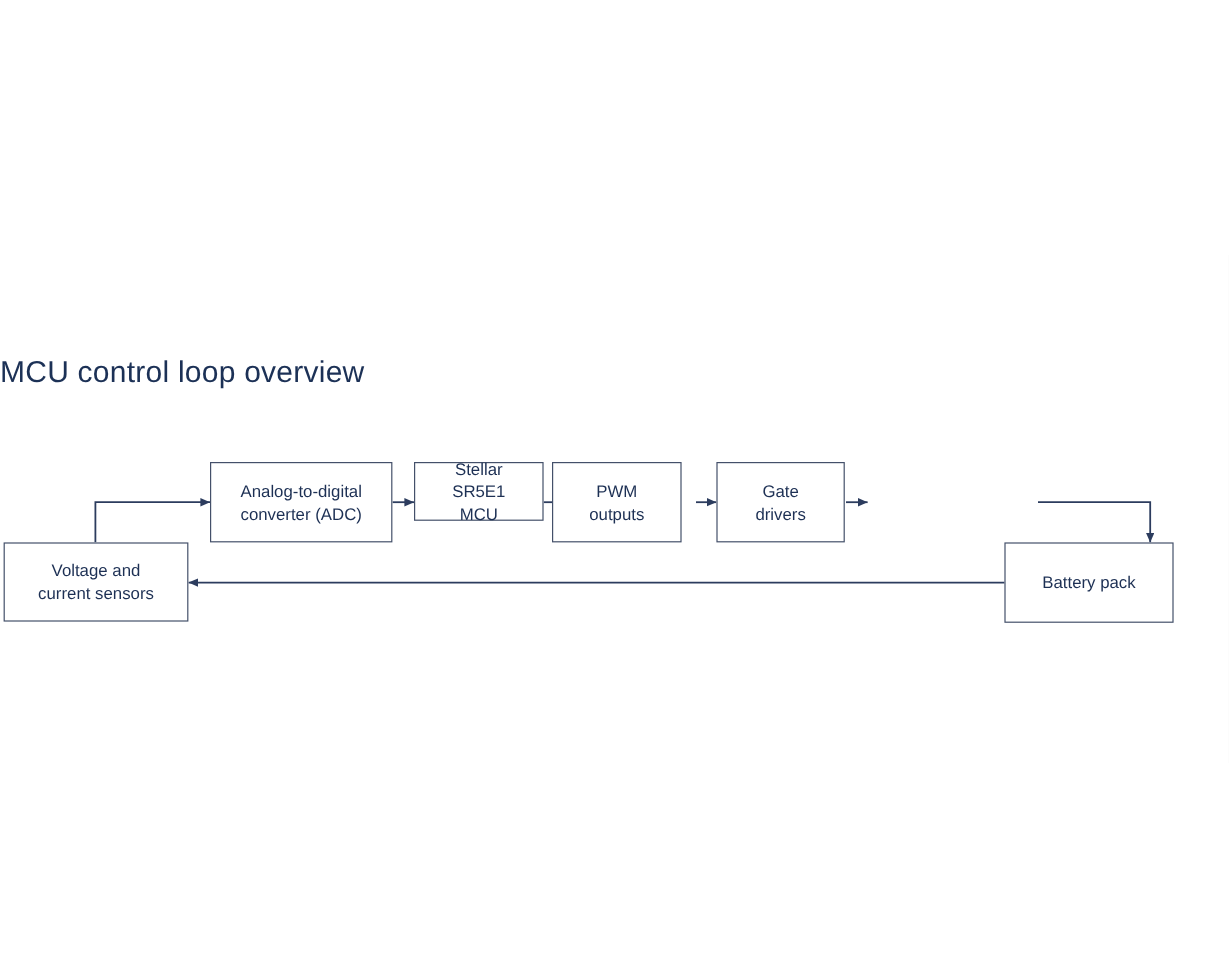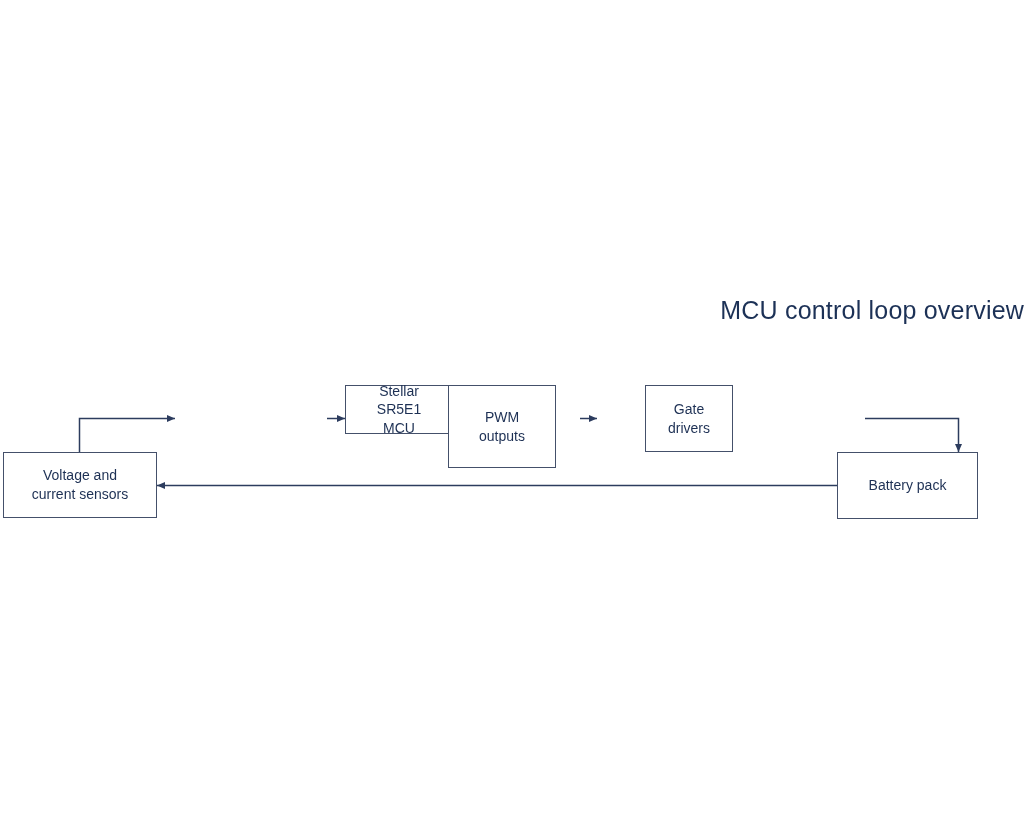--- a/index.html
+++ b/index.html
@@ -19,21 +19,21 @@
     width:1024px;
     height:816px;
     background:var(--bg);
     overflow:hidden;
   }
   .diagram-title{
     position:absolute;
     left:0;
     top:296px;
     width:1024px;
-    text-align:right;
+    text-align:left;
     font-size:25px;
     font-weight:400;
     letter-spacing:0.2px;
     color:var(--title);
   }
   .node{
     position:absolute;
     box-sizing:border-box;
     border:1.5px solid var(--border);
     background:var(--bg);
@@ -42,22 +42,22 @@
     line-height:1.33;
     display:flex;
     align-items:center;
     justify-content:center;
     text-align:center;
     white-space:pre-line;
     padding:2px 4px;
   }
   .node-adc    {left:175px; top:385px; width:152px; height:67px;}
   .node-mcu    {left:345px; top:385px; width:108px; height:49px;}
-  .node-pwm    {left:448px; top:385px; width:108px; height:83px;}
-  .node-gate   {left:597px; top:385px; width:88px; height:67px;margin-left:48px;}
+  .node-pwm    {left:460px; top:385px; width:108px; height:67px;}
+  .node-gate   {left:597px; top:385px; width:107px; height:67px;}
   .node-power  {left:723px; top:385px; width:142px; height:67px;}
   .node-sensors{left:3px;   top:452px; width:154px; height:66px;}
   .node-battery{left:837px; top:452px; width:141px; height:67px;}
   .connector-layer{
     position:absolute;
     left:0; top:0;
     width:1024px;
     height:816px;
     pointer-events:none;
   }
@@ -89,20 +89,22 @@
     <path d="M453,418.5 H472" marker-end="url(#arrow)"></path>
     <path d="M580,418.5 H597" marker-end="url(#arrow)"></path>
     <path d="M705,418.5 H723" marker-end="url(#arrow)"></path>
     <path d="M865,418.5 H958.5 V452" marker-end="url(#arrow)"></path>
     <path d="M881,485.5 H157" marker-end="url(#arrow)"></path>
   </svg>
 
   <div class="node node-sensors">Voltage and
 current sensors</div>
 
+  <div class="node node-adc">Analog-to-digital
+converter (ADC)</div>
 
   <div class="node node-mcu">Stellar
 SR5E1
 MCU</div>
 
   <div class="node node-pwm">PWM
 outputs</div>
 
   <div class="node node-gate">Gate
 drivers</div>

